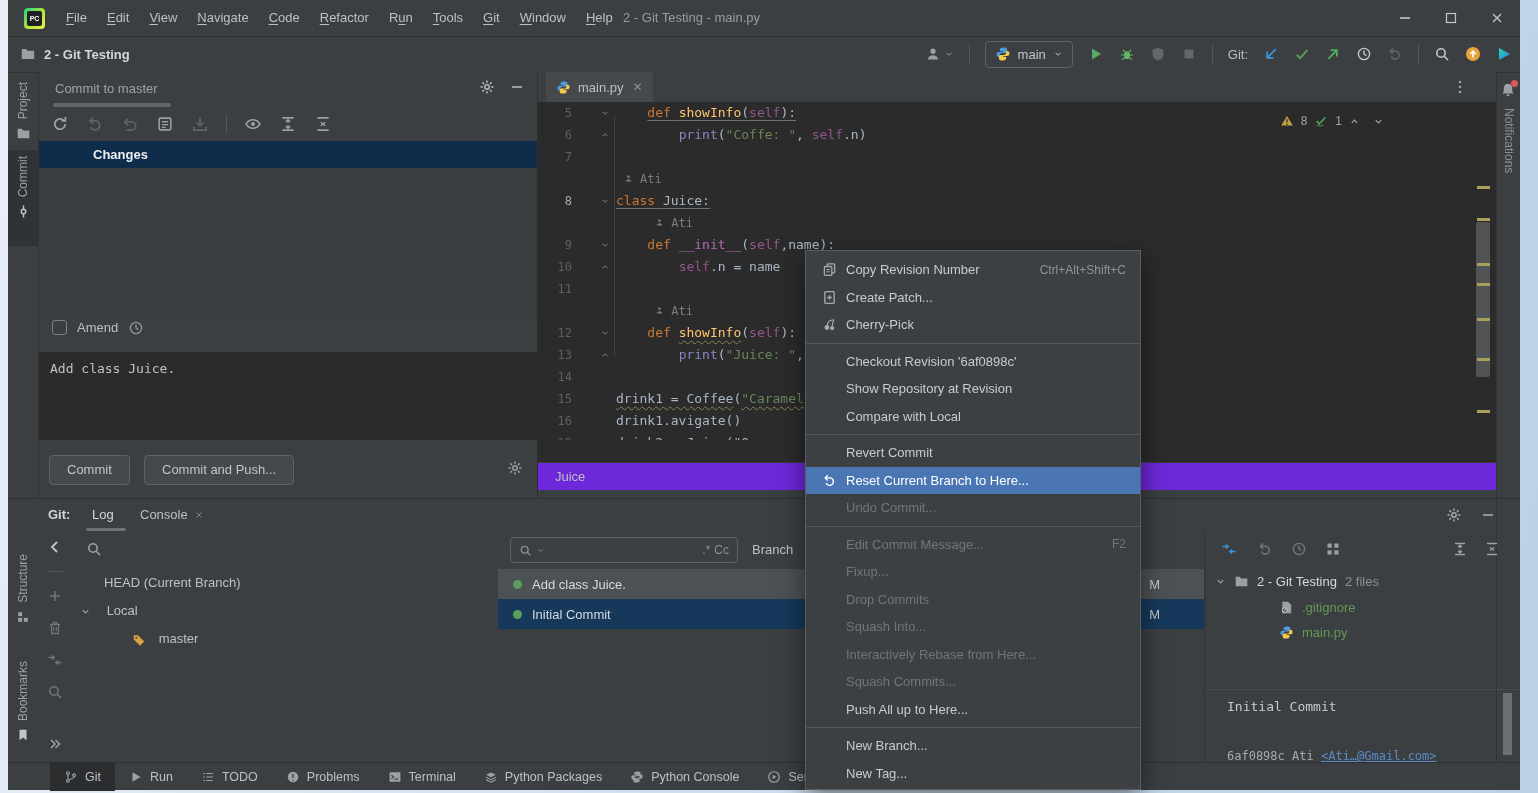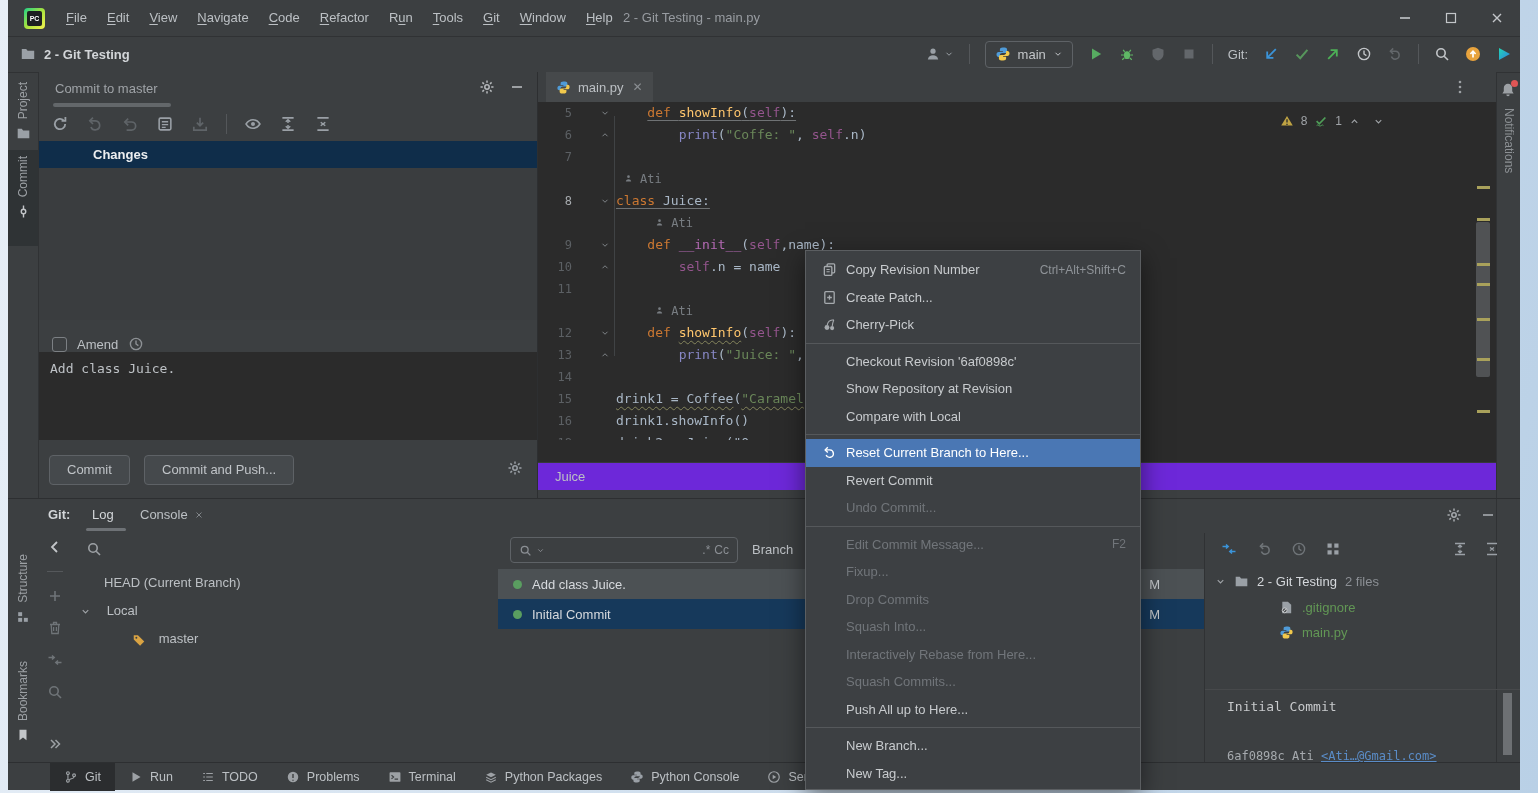--- a/index.html
+++ b/index.html
@@ -42,21 +42,21 @@
   #stripe-border-top{position:absolute;left:30px;top:72px;width:1px;height:426px;background:#303234}
 
   
   #commit-panel{position:absolute;left:31px;top:72px;width:499px;height:426px;background:#3c3f41;border-right:1px solid #2d2f31;box-sizing:border-box}
   .cp-title{position:absolute;left:16px;top:9px;color:#9fa3a7}
   .cp-scroll{position:absolute;left:14px;top:31px;width:118px;height:4px;background:#63676a;border-radius:2px}
   .cp-toolbar{position:absolute;left:12px;top:42px;display:flex;gap:17px;align-items:center}
   .changes-row{position:absolute;left:0;right:0;top:69px;height:27px;background:#0f2d4a;color:#eceef0;
                font-weight:bold;line-height:27px;padding-left:54px;box-sizing:border-box}
   .cp-tree{position:absolute;left:0;right:0;top:96px;height:152px;background:#3a3d3f}
-  .amend-row{position:absolute;left:0;right:0;top:248px;height:32px;display:flex;align-items:flex-end;gap:10px;padding-left:13px;box-sizing:border-box}
+  .amend-row{position:absolute;left:0;right:0;top:248px;height:32px;display:flex;align-items:flex-start;gap:10px;padding-left:13px;box-sizing:border-box}
   .checkbox{width:15px;height:15px;border:1.5px solid #7c8084;border-radius:3px;box-sizing:border-box}
   .cp-msg{position:absolute;left:0;right:0;top:280px;height:88px;background:#2b2b2b;
           font-family:"DejaVu Sans Mono",monospace;font-size:13px;color:#bdc1c5;padding:9px 11px;box-sizing:border-box}
   .cp-actions{position:absolute;left:0;right:0;top:368px;height:58px}
   .btn{display:inline-block;height:28px;line-height:28px;padding:0 17px;border:1px solid #5e6266;border-radius:4px;
        background:#45494c;color:#c0c4c8}
 
   
   #editor{position:absolute;left:530px;top:72px;width:958px;height:418px;background:#2b2b2b}
   #tabbar{position:absolute;left:0;top:0;right:0;height:30px;background:#3c3f41}
@@ -601,21 +601,21 @@
             <pre class="code"></pre>
           </div>
           <div class="code-row">
             <div class="ln">15</div>
             <div class="fold"></div>
             <pre class="code"><span class="tk-p wavy">drink1 = Coffee</span><span class="tk-p">(</span><span class="tk-g wavy">"Caramel</span></pre>
           </div>
           <div class="code-row">
             <div class="ln">16</div>
             <div class="fold"></div>
-            <pre class="code"><span class="tk-p">drink1.showInfo()</span></pre>
+            <pre class="code"><span class="tk-p">drink1.avigate()</span></pre>
           </div>
           <div class="code-row clip">
             <div class="ln">18</div>
             <div class="fold"></div>
             <pre class="code"><span class="tk-p">drink2 = Juice("O</span></pre>
           </div>
         </div>
     </div>
     <div id="indent-guide"></div>
     <div id="error-stripe">
@@ -969,33 +969,33 @@
       </div>
       <div class="menu-item">
         <span class="mi-icon"></span>
         <span class="mi-label">Show Repository at Revision</span>
       </div>
       <div class="menu-item">
         <span class="mi-icon"></span>
         <span class="mi-label">Compare with Local</span>
       </div>
       <div class="menu-s"></div>
+      <div class="menu-item">
+        <span class="mi-icon"></span>
+        <span class="mi-label">Revert Commit</span>
+      </div>
       <div class="menu-item selected">
         <span class="mi-icon">
           <svg width="15" height="15" viewBox="0 0 16 16">
             <path d="M3.4 5.2h5a4 4 0 1 1-4 5.4" fill="none" stroke="currentColor" stroke-width="1.5"></path>
             <path d="M6.2 2.4L3.4 5.2l2.8 2.8" fill="none" stroke="currentColor" stroke-width="1.5"></path>
           </svg>
         </span>
         <span class="mi-label">Reset Current Branch to Here...</span>
       </div>
-      <div class="menu-item">
-        <span class="mi-icon"></span>
-        <span class="mi-label">Revert Commit</span>
-      </div>
       <div class="menu-item disabled">
         <span class="mi-icon"></span>
         <span class="mi-label">Undo Commit...</span>
       </div>
       <div class="menu-s"></div>
       <div class="menu-item disabled">
         <span class="mi-icon"></span>
         <span class="mi-label">Edit Commit Message...</span>
         <span class="mi-shortcut">F2</span>
       </div>

